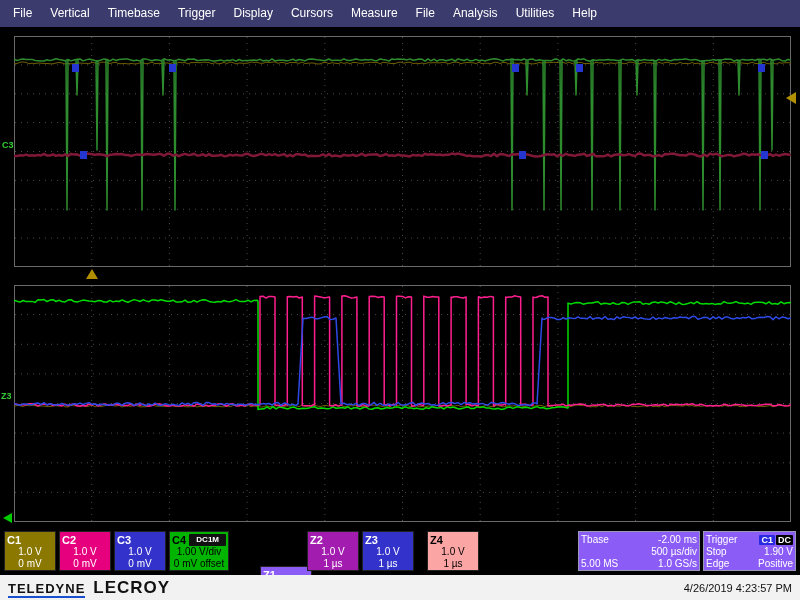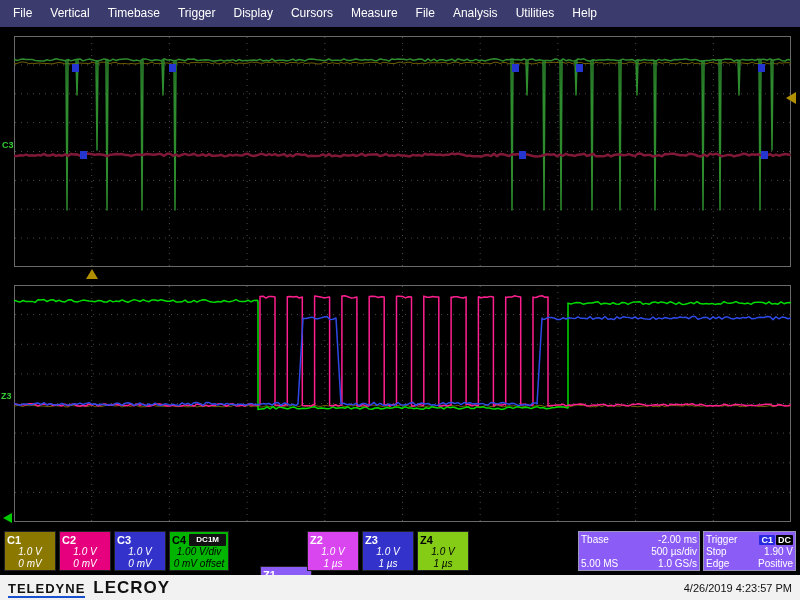--- a/index.html
+++ b/index.html
@@ -31,21 +31,21 @@
     border-top:5px solid transparent;border-bottom:5px solid transparent;border-right:9px solid #00cc00;}
 
   
   .descriptors{position:absolute;top:504px;left:0;width:800px;height:40px;}
   .chbox{position:absolute;top:0;width:52px;height:40px;border:1px solid #222;
     font-size:10px;line-height:12px;padding:1px 2px;overflow:hidden;}
   .chbox.wide{width:60px;}
   .ch-head{display:flex;justify-content:space-between;align-items:center;height:13px;}
   .ch-id{font-weight:bold;font-size:11px;}
   .ch-badge{background:#111;color:#fff;font-size:8px;font-weight:bold;padding:0 7px;border-radius:1px;}
-  .ch-line{text-align:center;height:12px;font-style:italic;}
+  .ch-line{text-align:center;height:12px;}
 
   .infobox{position:absolute;top:0;height:40px;background:#8b5cf6;border:1px solid #9a9ab8;
     color:#fff;font-size:10px;padding:1px 2px;display:flex;flex-direction:column;justify-content:space-between;}
   #tbase-box{left:578px;width:122px;}
   #trigger-box{left:703px;width:93px;}
   .info-row{display:flex;justify-content:space-between;align-items:center;height:12px;}
   .chip{font-size:9px;font-weight:bold;padding:0 2px;border-radius:1px;}
   .chip-src{background:#2a2ae0;color:#fff;}
   .chip-cpl{background:#000;color:#fff;margin-left:1px;}
 
@@ -170,35 +170,35 @@
       <div class="ch-line">1.00 V/div</div>
       <div class="ch-line">0 mV offset</div>
     </div>
     <div class="chbox" style="left: 260px; background: #8b5cf6; color: rgb(255, 255, 255); margin-top: 35px;">
       <div class="ch-head">
           <span class="ch-id">Z1</span>
         </div>
       <div class="ch-line">1.0 V</div>
       <div class="ch-line">1 µs</div>
     </div>
-    <div class="chbox" style="left: 307px; background: #d946ef; color: rgb(255, 255, 255);">
+    <div class="chbox" style="left: 307px; background: #a21caf; color: rgb(255, 255, 255);">
       <div class="ch-head">
           <span class="ch-id">Z2</span>
         </div>
       <div class="ch-line">1.0 V</div>
       <div class="ch-line">1 µs</div>
     </div>
     <div class="chbox" style="left: 362px; background: rgb(51, 51, 204); color: rgb(255, 255, 255);">
       <div class="ch-head">
           <span class="ch-id">Z3</span>
         </div>
       <div class="ch-line">1.0 V</div>
       <div class="ch-line">1 µs</div>
     </div>
-    <div class="chbox" style="left: 417px; background: #84cc16; color: rgb(0, 0, 0);">
+    <div class="chbox" style="left: 427px; background: #fca5a5; color: rgb(0, 0, 0);">
       <div class="ch-head">
           <span class="ch-id">Z4</span>
         </div>
       <div class="ch-line">1.0 V</div>
       <div class="ch-line">1 µs</div>
     </div>
 
     <div id="tbase-box" class="infobox">
       <div class="info-row">
         <span>Tbase</span>

